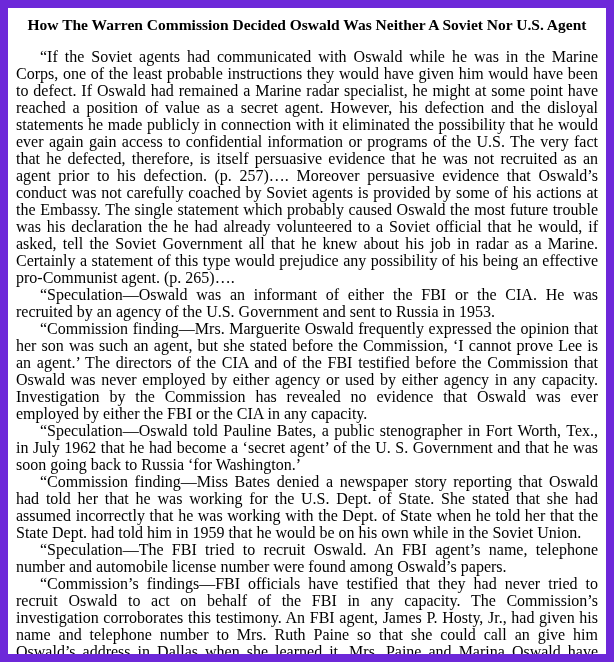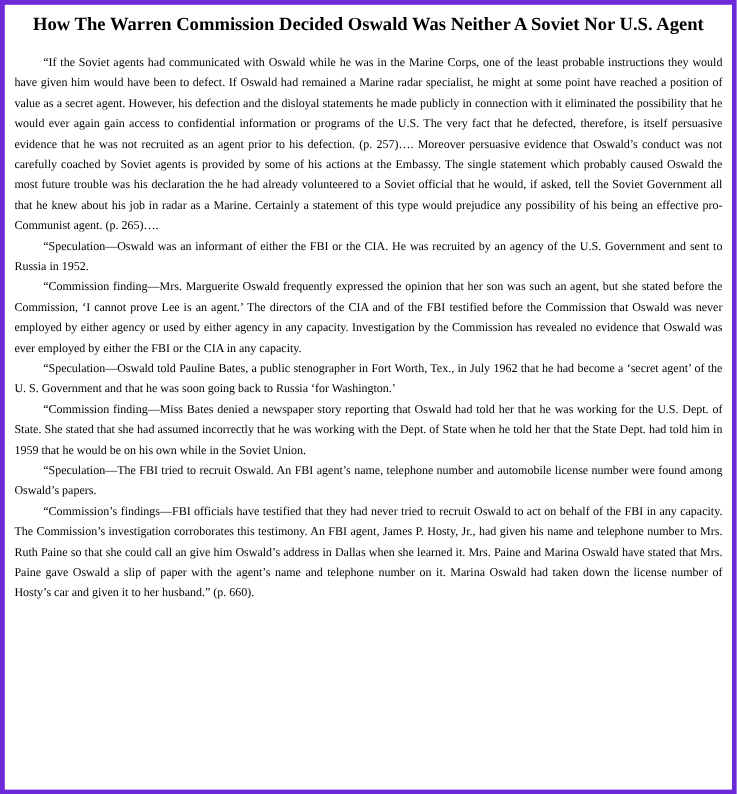--- a/index.html
+++ b/index.html
@@ -4,48 +4,48 @@
 <style>
   html, body {
     margin: 0;
     padding: 0;
     background: #ffffff;
   }
   .page {
     width: 614px;
     height: 662px;
     box-sizing: border-box;
-    border: 4px solid #6d28d9;
+    border: 8px solid #6d28d9;
     background: #ffffff;
     padding: 6px 8px 6px 8px;
     font-family: "Liberation Serif", "DejaVu Serif", serif;
     color: #000000;
     overflow: hidden;
   }
   .title {
     margin: 2px 0 14px 0;
     font-size: 15.5px;
     line-height: 18px;
     font-weight: bold;
     text-align: center;
     font-family: "Liberation Serif", "DejaVu Serif", serif;
   }
   .para {
     margin: 0;
-    font-size: 10px;
+    font-size: 16px;
     line-height: 17px;
     text-align: justify;
     text-indent: 24px;
   }
 </style>
 </head>
 <body>
 
 <div class="page">
   <h1 class="title">How The Warren Commission Decided Oswald Was Neither A Soviet Nor U.S. Agent</h1>
   <p class="para">“If the Soviet agents had communicated with Oswald while he was in the Marine Corps, one of the least probable instructions they would have given him would have been to defect. If Oswald had remained a Marine radar specialist, he might at some point have reached a position of value as a secret agent. However, his defection and the disloyal statements he made publicly in connection with it eliminated the possibility that he would ever again gain access to confidential information or programs of the U.S. The very fact that he defected, therefore, is itself persuasive evidence that he was not recruited as an agent prior to his defection. (p. 257)…. Moreover persuasive evidence that Oswald’s conduct was not carefully coached by Soviet agents is provided by some of his actions at the Embassy. The single statement which probably caused Oswald the most future trouble was his declaration the he had already volunteered to a Soviet official that he would, if asked, tell the Soviet Government all that he knew about his job in radar as a Marine. Certainly a statement of this type would prejudice any possibility of his being an effective pro-Communist agent. (p. 265)….</p>
-  <p class="para">“Speculation—Oswald was an informant of either the FBI or the CIA. He was recruited by an agency of the U.S. Government and sent to Russia in 1952.</p>
+  <p class="para">“Speculation—Oswald was an informant of either the FBI or the CIA. He was recruited by an agency of the U.S. Government and sent to Russia in 1953.</p>
   <p class="para">“Commission finding—Mrs. Marguerite Oswald frequently expressed the opinion that her son was such an agent, but she stated before the Commission, ‘I cannot prove Lee is an agent.’ The directors of the CIA and of the FBI testified before the Commission that Oswald was never employed by either agency or used by either agency in any capacity. Investigation by the Commission has revealed no evidence that Oswald was ever employed by either the FBI or the CIA in any capacity.</p>
   <p class="para">“Speculation—Oswald told Pauline Bates, a public stenographer in Fort Worth, Tex., in July 1962 that he had become a ‘secret agent’ of the U. S. Government and that he was soon going back to Russia ‘for Washington.’</p>
   <p class="para">“Commission finding—Miss Bates denied a newspaper story reporting that Oswald had told her that he was working for the U.S. Dept. of State. She stated that she had assumed incorrectly that he was working with the Dept. of State when he told her that the State Dept. had told him in 1959 that he would be on his own while in the Soviet Union.</p>
   <p class="para">“Speculation—The FBI tried to recruit Oswald. An FBI agent’s name, telephone number and automobile license number were found among Oswald’s papers.</p>
   <p class="para">“Commission’s findings—FBI officials have testified that they had never tried to recruit Oswald to act on behalf of the FBI in any capacity. The Commission’s investigation corroborates this testimony. An FBI agent, James P. Hosty, Jr., had given his name and telephone number to Mrs. Ruth Paine so that she could call an give him Oswald’s address in Dallas when she learned it. Mrs. Paine and Marina Oswald have stated that Mrs. Paine gave Oswald a slip of paper with the agent’s name and telephone number on it. Marina Oswald had taken down the license number of Hosty’s car and given it to her husband.” (p. 660).</p>
 </div>
 
 </body></html>

